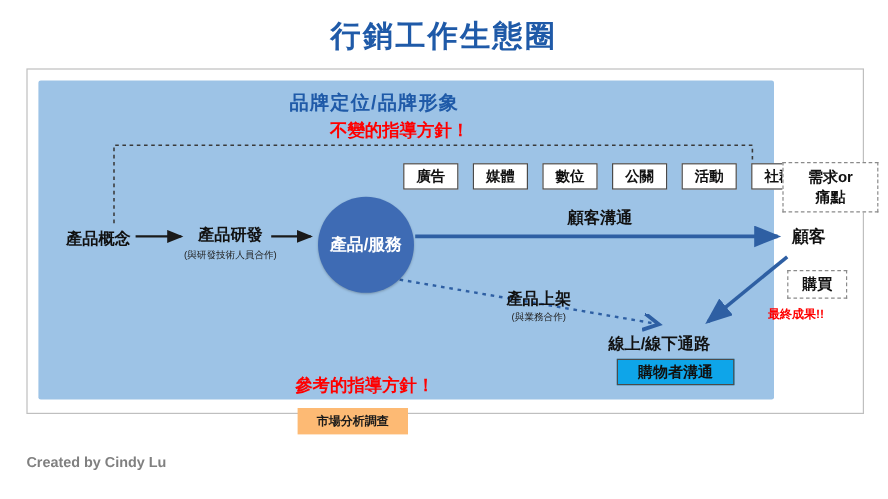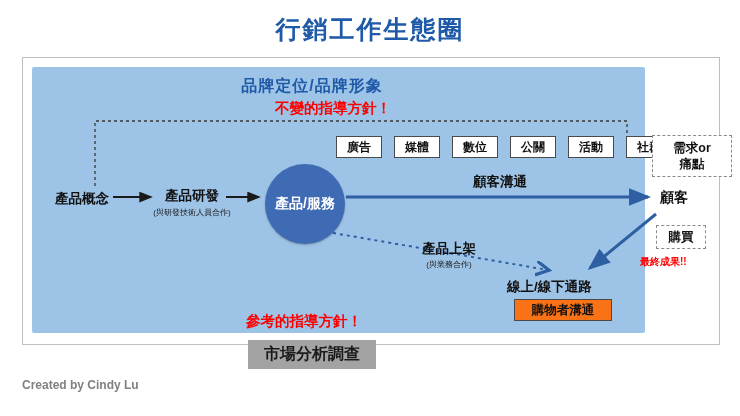--- a/index.html
+++ b/index.html
@@ -49,34 +49,34 @@
     background:#3E6BB4;color:#ffffff;font-weight:bold;font-size:14px;
     display:flex;align-items:center;justify-content:center;
     box-shadow:0 1px 2px rgba(0,0,0,.25);
   }
   .customer-comm{left:455px;top:173px;width:90px;text-align:center;}
   .listing-block{left:404px;top:240px;width:90px;text-align:center;}
   .listing-note{font-size:8px;font-weight:normal;color:#222;margin-top:1px;}
   .channels-line{left:507px;top:278px;}
   .shopper-box{
     left:514px;top:299px;width:96px;height:20px;line-height:20px;
-    background:#f97316;border:1px solid #4a4a4a;text-align:center;
+    background:#0ea5e9;border:1px solid #4a4a4a;text-align:center;
     font-size:12.5px;font-weight:bold;color:#111;
   }
   .dashed-box{
     background:#ffffff;border:1px dashed #8a8a8a;text-align:center;
     font-weight:bold;color:#111;box-sizing:border-box;
   }
   .need-box{left:652px;top:135px;width:80px;padding:4px 18px;font-size:12.5px;line-height:16px;}
   .customer-label{left:660px;top:189px;font-size:14px;}
   .purchase-box{left:656px;top:225px;width:50px;height:24px;line-height:22px;font-size:12.5px;}
   .final-result{left:640px;top:255px;color:#FF0000;font-weight:bold;font-size:10px;}
   .market-box{
-    left:248px;top:340px;padding:4px 16px;background:#a3a3a3;
-    font-weight:bold;font-size:16px;color:#1a1a1a;
+    left:248px;top:340px;padding:4px 16px;background:#fdba74;
+    font-weight:bold;font-size:10px;color:#1a1a1a;
   }
   .credit{left:22px;top:378px;color:#808080;font-size:12px;font-weight:bold;}
   svg.overlay{position:absolute;left:0;top:0;width:740px;height:416px;pointer-events:none;}
 </style>
 </head>
 <body>
 
 <div class="abs title">行銷工作生態圈</div>
 
 <div class="abs outer-box"></div>

